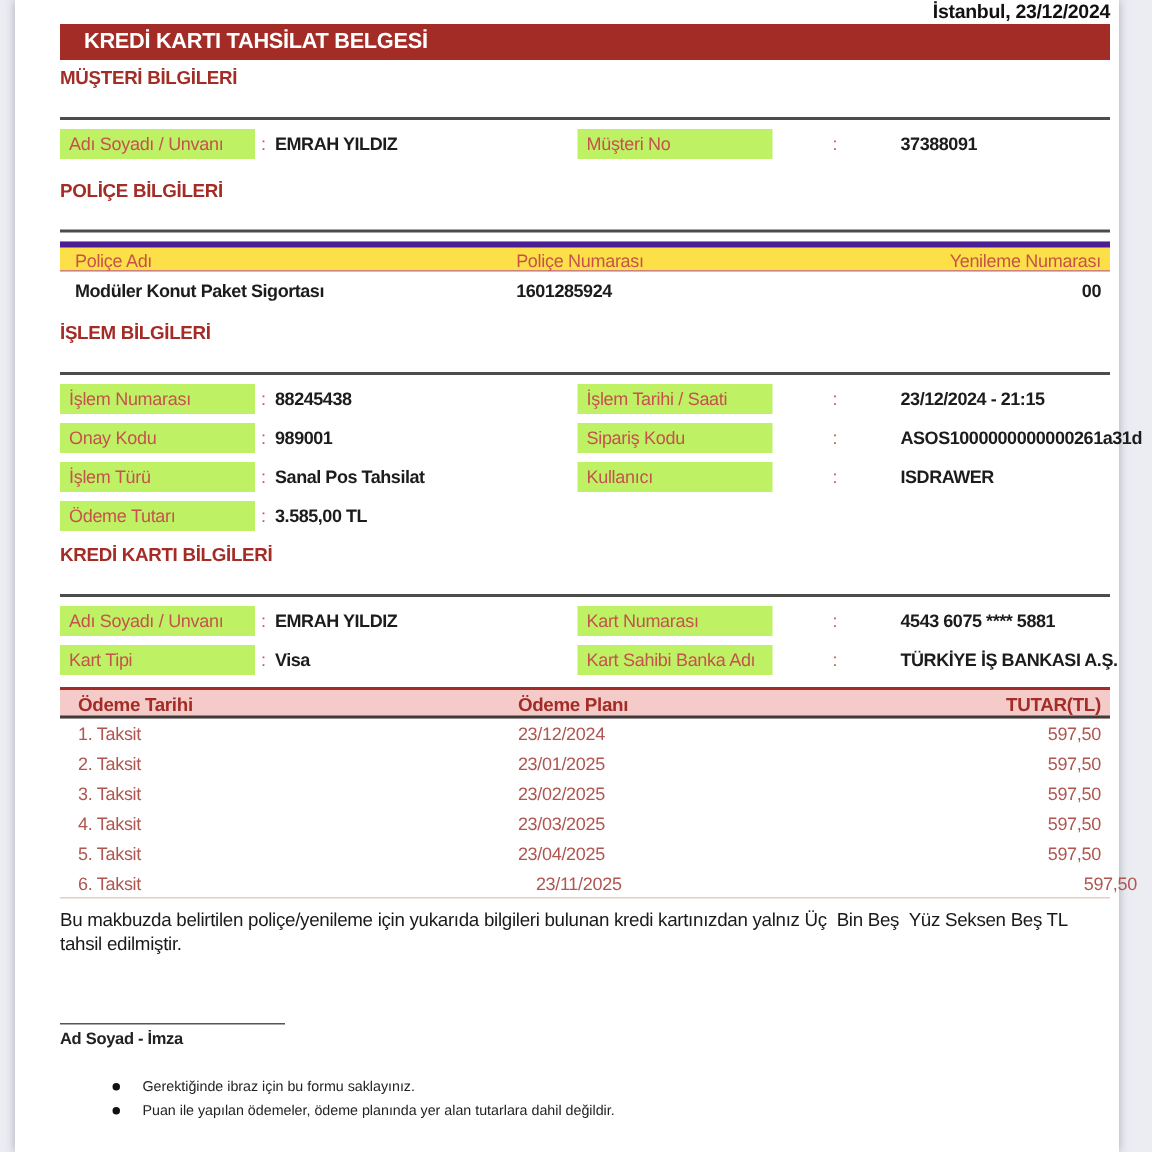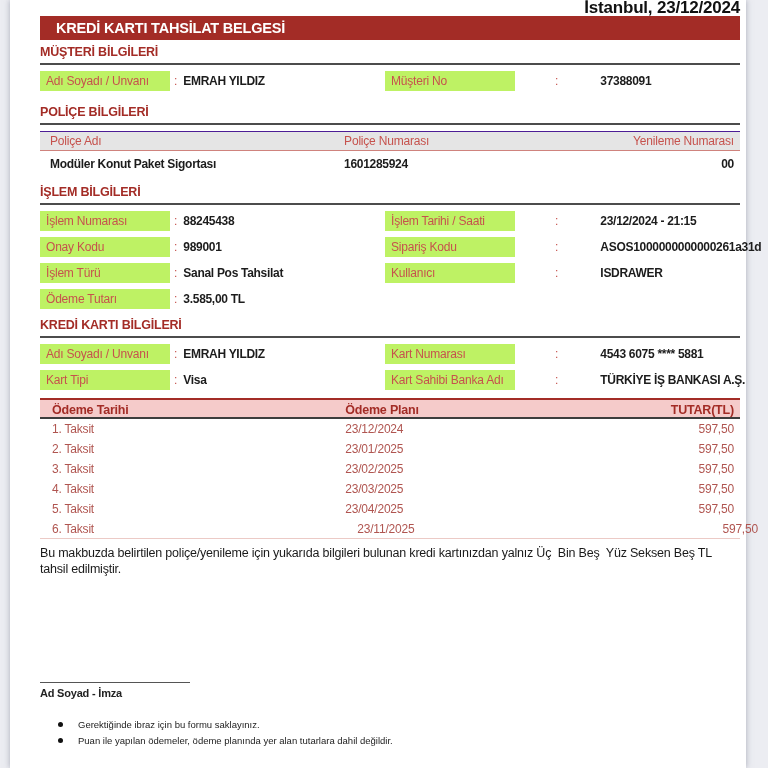--- a/index.html
+++ b/index.html
@@ -12,52 +12,52 @@
   }
   .canvas { position:relative; width:768px; height:768px; }
   .page {
     position:absolute; left:10px; top:0;
     width:736px; height:768px;
     background:#ffffff;
     box-shadow:0 0 6px rgba(100,105,125,.5);
     padding:0 6px 0 30px;
   }
   .date-loc {
-    text-align:right; font-weight:bold; font-size:17px; color:#111;
+    text-align:right; font-weight:bold; font-size:13px; color:#111;
     padding-top:1px; letter-spacing:-0.2px; height:14px; line-height:13px;
   }
   .banner {
     margin-top:2px; height:24px; line-height:25px;
     background:#A32C26; color:#fff;
     font-weight:bold; font-size:14.5px; letter-spacing:-0.2px;
     padding-left:16px;
   }
   .sec-head {
     color:#A32C26; font-weight:bold; font-size:12.5px; letter-spacing:-0.2px;
-    border-bottom:2px solid #4c4c4c; padding-bottom:4px; line-height:13px;
+    border-bottom:2px solid #4c4c4c; padding-bottom:19px; line-height:13px;
   }
   .mt6 { margin-top:6px; } .mt10 { margin-top:10px; }
   .mt12 { margin-top:12px; } .mt15 { margin-top:15px; }
   .frow { display:flex; margin-top:6px; }
   .fcol-left { width:345px; flex:0 0 345px; }
   .fcol-right { flex:1;gap:36px; }
   .field { display:flex; align-items:center; height:20px; font-size:12px; }
   .flabel {
     background:#bef264; color:#C6524D;
     width:130px; flex:0 0 130px; height:20px; line-height:20px;
     padding-left:6px; letter-spacing:-0.2px;
     overflow:hidden; white-space:nowrap;
   }
   .fcolon { color:#C6524D; margin-left:4px; }
   .fvalue { color:#1c1c1c; font-weight:bold; margin-left:6px; letter-spacing:-0.3px; white-space:nowrap; }
   .grid3 { display:grid; grid-template-columns:43% 35% 22%; }
   .pol-head {
     margin-top:6px; height:20px; line-height:19px; font-size:12px;
-    background:#e5e5e5; color:#C6524D; letter-spacing:-0.2px;
-    border-top:1px solid #4c1d95; border-bottom:1px solid #cf837d;
+    background:#fde047; color:#C6524D; letter-spacing:-0.2px;
+    border-top:4px solid #4c1d95; border-bottom:1px solid #cf837d;
     padding:0 6px 0 10px;
   }
   .pol-row {
     margin-top:3px; height:20px; line-height:20px; font-size:12px;
     color:#1c1c1c; font-weight:bold; letter-spacing:-0.3px;
     padding:0 6px 0 10px;
   }
   .cell-r { text-align:right; }
   .pay-head {
     margin-top:8px; height:21px; line-height:21px; font-size:12.5px;
@@ -71,21 +71,21 @@
     padding:0 6px 0 12px;
   }
   .pay-row.last { border-bottom:1px solid #eccac6;gap:12px; }
   .note {
     margin-top:6px; font-size:12.5px; line-height:16px; color:#1a1a1a;
     letter-spacing:-0.2px; white-space:pre-wrap; width:700px;
   }
   .sig { position:absolute; left:30px; top:682px; }
   .sig-line { width:150px; border-top:1.5px solid #555; }
   .sig-label { margin-top:4px; font-size:11px; color:#222; letter-spacing:-0.2px;font-weight:bold; }
-  .footnotes { position:absolute; left:23px; top:720px; }
+  .footnotes { position:absolute; left:40px; top:720px; }
   .fn-item { display:flex; align-items:flex-start; font-size:9.5px; color:#222; margin-bottom:6px; line-height:10px; }
   .fn-bullet { width:5px; height:5px; border-radius:50%; background:#111; margin:2px 15px 0 25px; flex:0 0 5px; }
 </style>
 </head>
 <body>
 
 <div class="canvas">
   <div class="page">
 
     <div class="date-loc">İstanbul, 23/12/2024</div>

